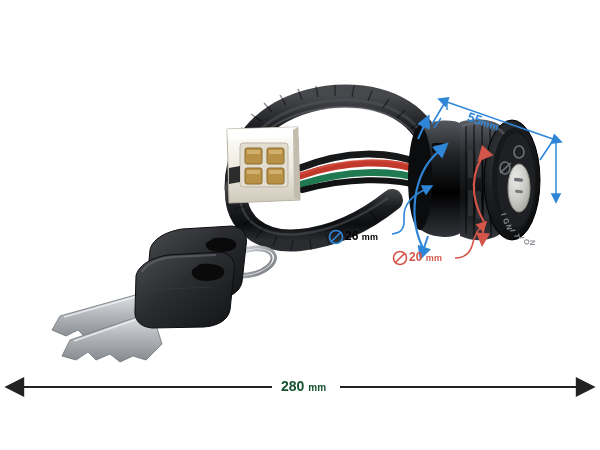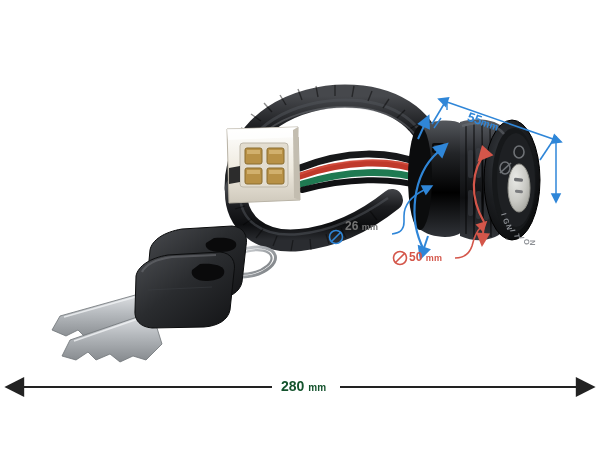--- a/index.html
+++ b/index.html
@@ -6,21 +6,21 @@
   body{width:600px;height:450px;overflow:hidden;
        font-family:"Liberation Sans",sans-serif;}
   #stage{position:relative;width:600px;height:450px;background:#ffffff;}
   #art{position:absolute;left:0;top:0;width:600px;height:450px;}
   .lbl{position:absolute;white-space:nowrap;line-height:1;
        font-family:"Liberation Sans",sans-serif;font-weight:bold;}
   .lbl .u{font-size:9px;font-weight:bold;letter-spacing:.2px;}
   #lbl55{left:470px;top:110px;font-size:13px;color:#2f86d8;
          transform:rotate(19deg);transform-origin:0 0;}
   #lbl55 .u{font-size:10px;}
-  #lbl26{left:345px;top:220px;font-size:12px;color:#737373;}
+  #lbl26{left:345px;top:230px;font-size:12px;color:#000000;}
   #lbl30{left:409px;top:251px;font-size:12px;color:#d4564a;}
   #lbl280{left:281px;top:379px;font-size:14px;color:#14532d;}
   #lbl280 .u{font-size:10px;}
 </style>
 </head>
 <body>
 
 <div id="stage">
 
   <svg id="art" viewBox="0 0 600 450">
@@ -280,20 +280,20 @@
 
   <div class="lbl" id="lbl55">
     <span>55</span><span class="u">mm</span>
   </div>
 
   <div class="lbl" id="lbl26">
     <span>26</span> <span class="u">mm</span>
   </div>
 
   <div class="lbl" id="lbl30">
-    <span>50</span> <span class="u">mm</span>
+    <span>20</span> <span class="u">mm</span>
   </div>
 
   <div class="lbl" id="lbl280">
     <span>280</span> <span class="u">mm</span>
   </div>
 
 </div>
 
 </body></html>

